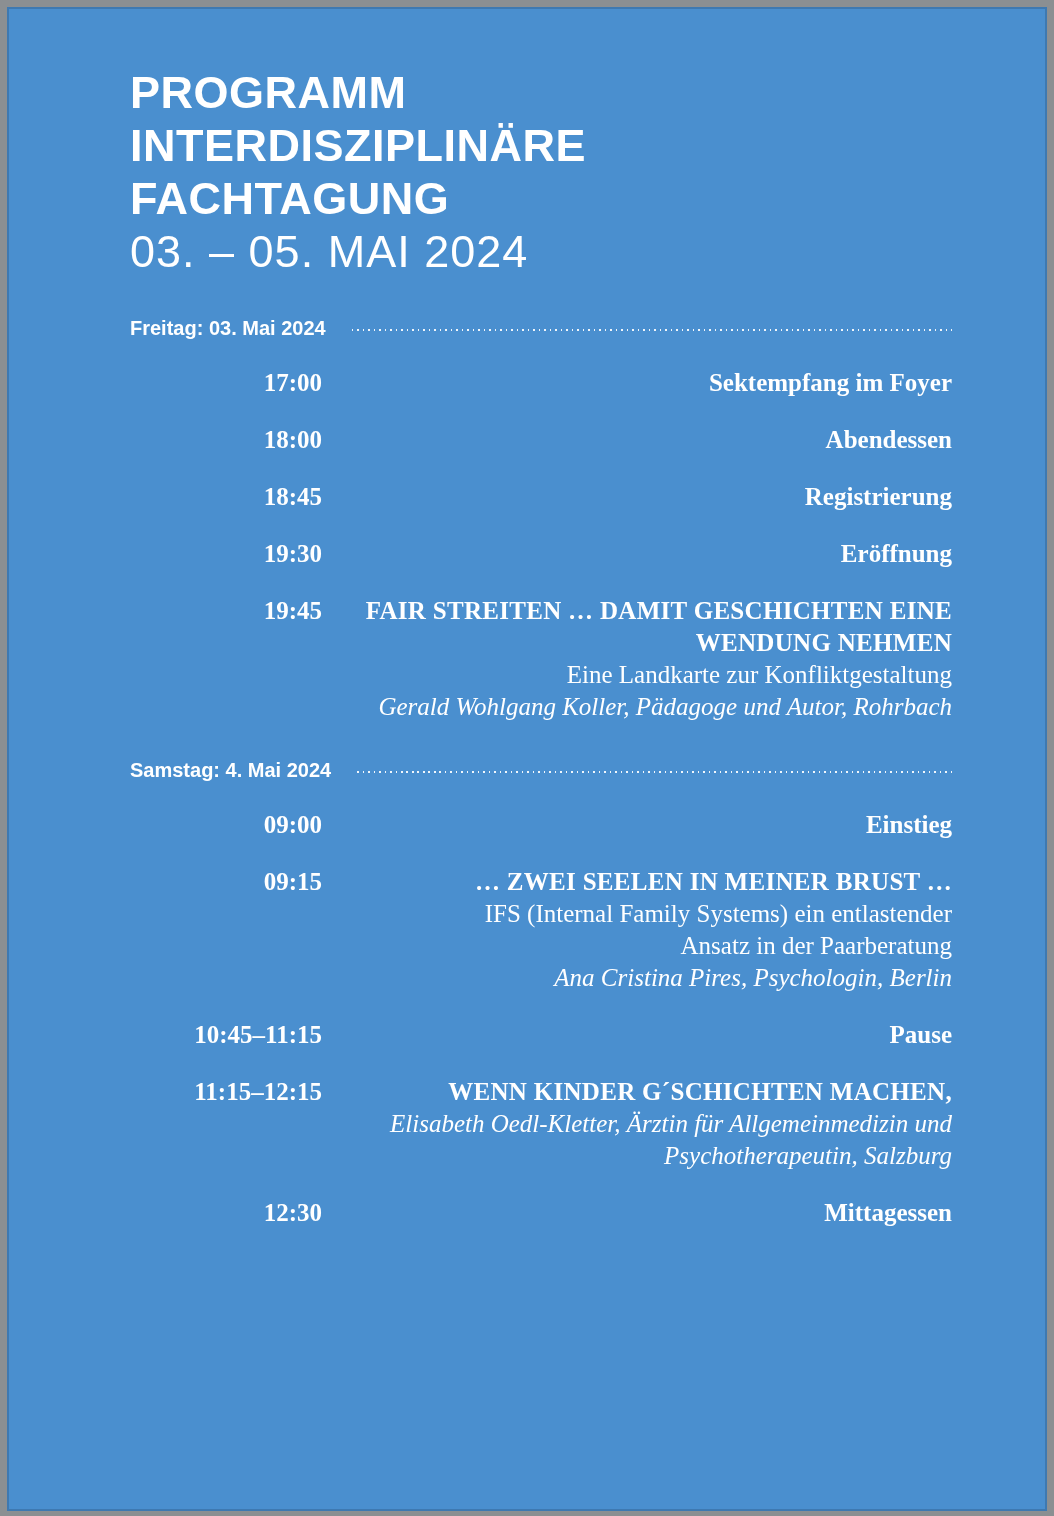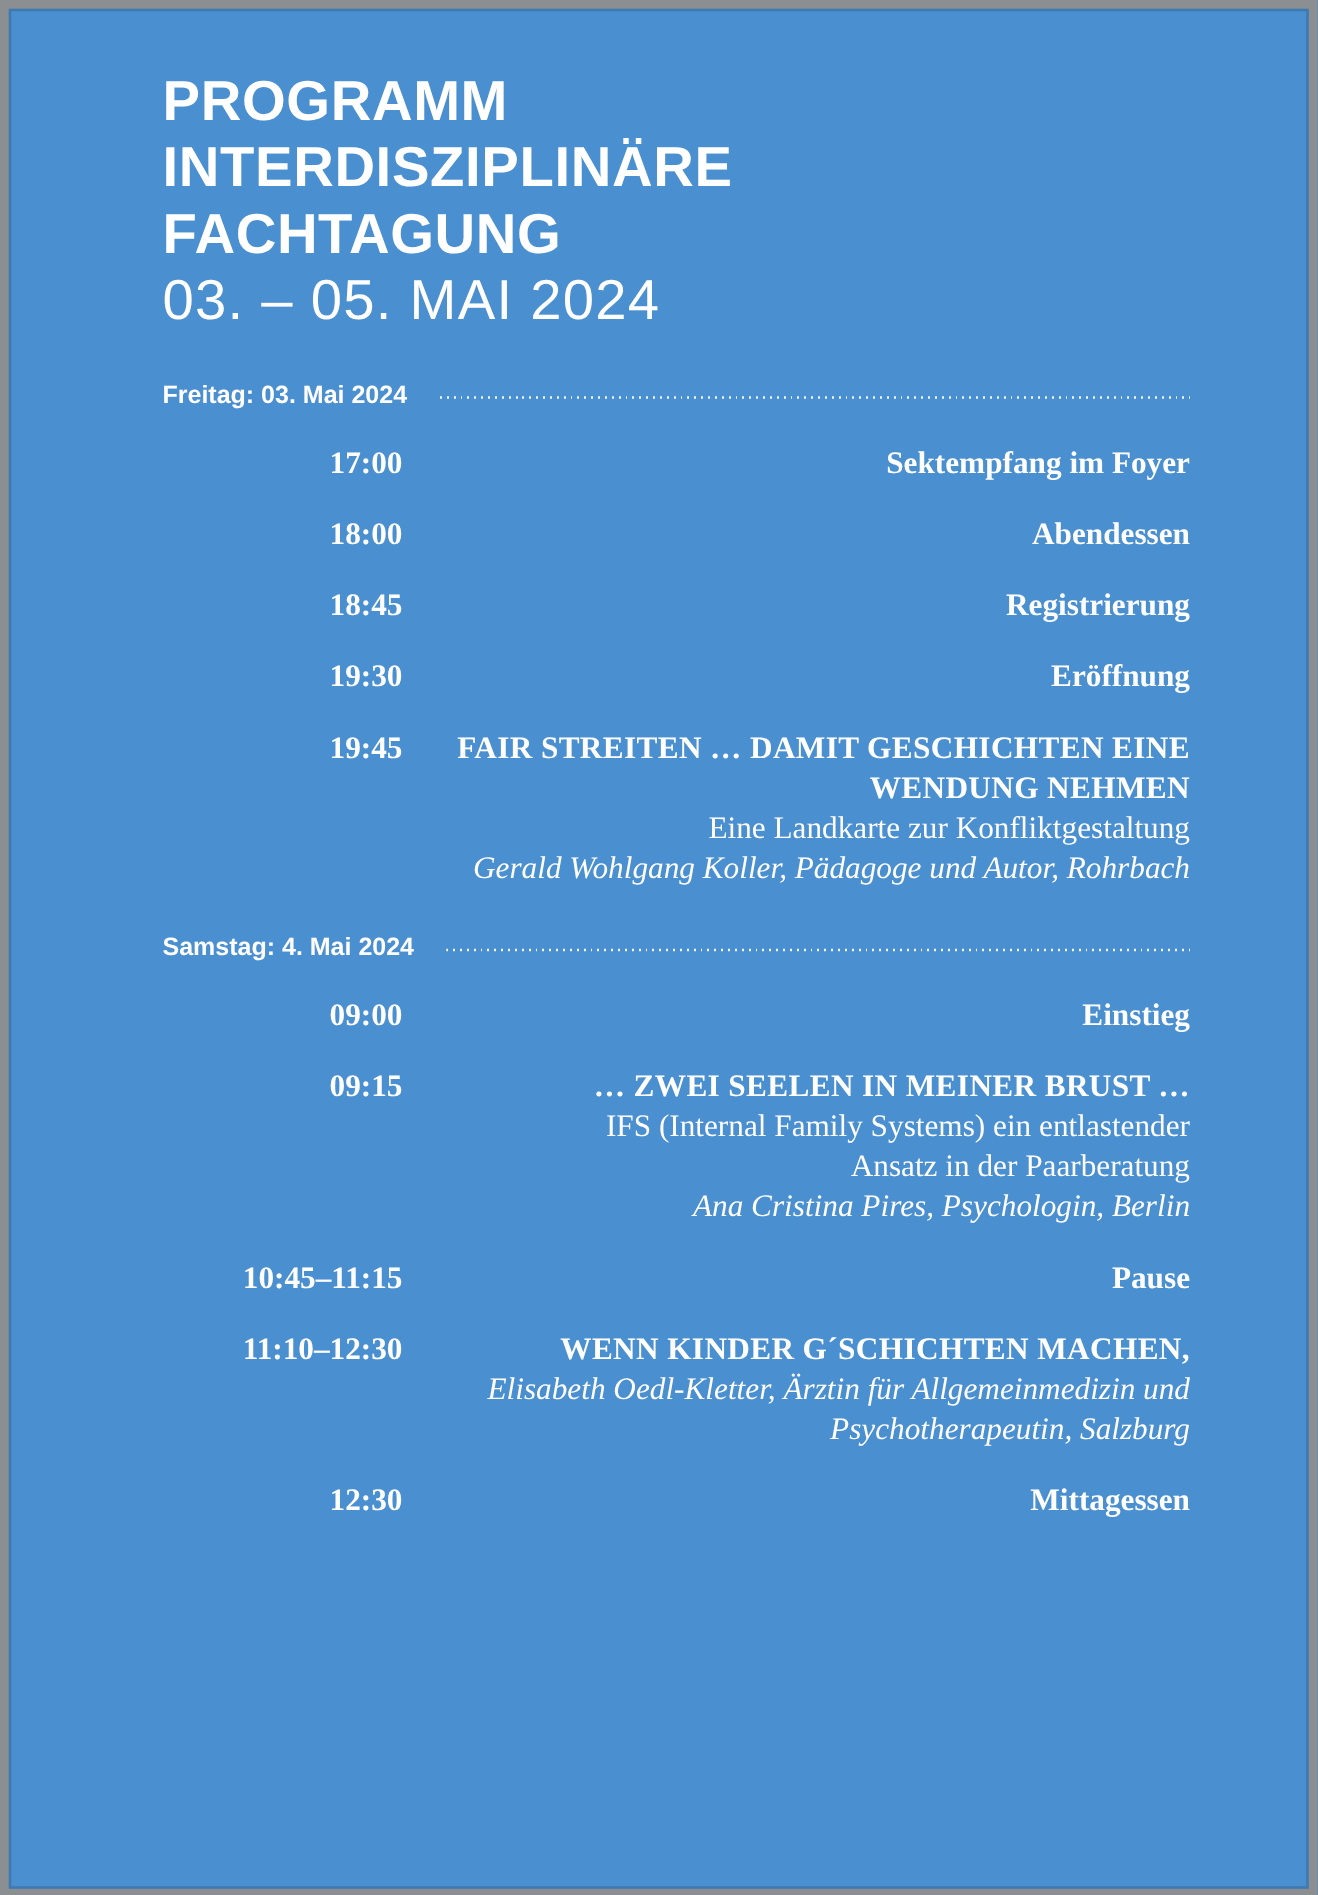--- a/index.html
+++ b/index.html
@@ -19,21 +19,21 @@
     left: 7px;
     top: 7px;
     right: 7px;
     bottom: 5px;
     background: #4A8FCF;
     border: 2px solid rgba(26, 54, 86, 0.25);
     box-sizing: border-box;
     color: #FFFFFF;
   }
   .content {
-    padding: 45px 93px 0 121px;
+    padding: 57px 93px 0 121px;
   }
 
   
   .title-block {
     margin: 0 0 35px 0;
   }
   .title-line {
     font-family: "Liberation Sans", sans-serif;
     font-weight: 700;
     font-size: 45px;
@@ -189,21 +189,21 @@
       </div>
 
       <div class="row">
         <div class="time">10:45–11:15</div>
         <div class="desc">
           <div class="event-title">Pause</div>
         </div>
       </div>
 
       <div class="row">
-        <div class="time">11:10–12:30</div>
+        <div class="time">11:15–12:15</div>
         <div class="desc">
           <div class="event-title caps">WENN KINDER G´SCHICHTEN MACHEN,</div>
           <div class="event-speaker">Elisabeth Oedl-Kletter, Ärztin für Allgemeinmedizin und</div>
           <div class="event-speaker">Psychotherapeutin, Salzburg</div>
         </div>
       </div>
 
       <div class="row">
         <div class="time">12:30</div>
         <div class="desc">

